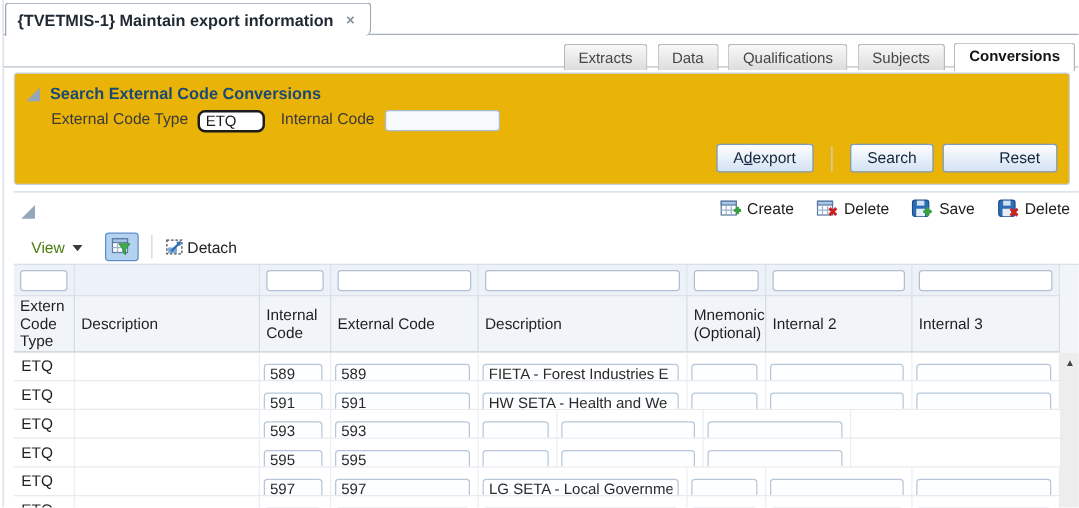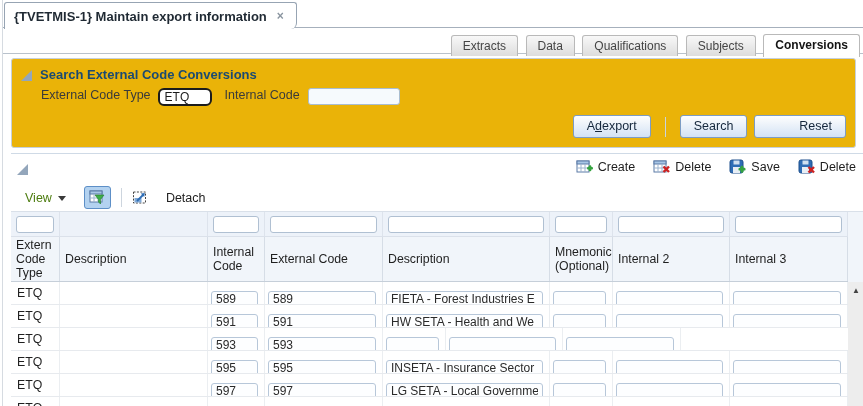--- a/index.html
+++ b/index.html
@@ -46,21 +46,21 @@
   .res-header { position: relative; height: 30px; }
   .res-disclosure { position: absolute; left: 4px; top: 8px; }
   .res-actions { position: absolute; right: 8px; top: 5px; display: flex; gap: 18px; }
   .action { display: flex; align-items: center; gap: 5px; font-size: 12.5px; color: #1d1d1d; cursor: pointer; }
 
   .view-bar { display: flex; align-items: center; height: 27px; padding-left: 10px; }
   .view-btn { display: flex; gap: 6px; align-items: center; font-size: 12.5px; color: #4d7c0f; cursor: pointer; padding: 3px 4px; }
   .qbe-btn { width: 27px; height: 23px; background: #b3d2f0; border: 1px solid #5d8fc7; border-radius: 3px;
     display: flex; align-items: center; justify-content: center; margin-left: 14px; cursor: pointer; }
   .tsep { width: 1px; height: 19px; background: #cdd5de; margin: 0 10px; }
-  .detach-btn { display: flex; gap: 18px; align-items: center; font-size: 12.5px; cursor: pointer; }
+  .detach-btn { display: flex; gap: 2px; align-items: center; font-size: 12.5px; cursor: pointer; }
 
   
   .tbl { display: flex; }
   .cols { width: 837px; }
   .right-strip { width: 16px; }
   .rs-top { height: 71px; background: #f1f5fa; border-top: 1px solid #d9e0e9; }
   .rs-track { background: #ededed; height: 125px; text-align: center; }
   .rs-up { font-size: 8px; color: #444; padding-top: 4px; cursor: pointer; }
 
   .filter-row { display: flex; background: #edf2f9; border-top: 1px solid #d9e0e9; height: 25px; align-items: center; }
@@ -308,23 +308,20 @@
         </div>
         <div class="row">
           <span class="cell c1 etq">ETQ</span>
           <span class="cell c2"></span>
           <span class="cell c3">
               <input class="cellin" type="text" value="595" style="">
             </span>
           <span class="cell c4">
               <input class="cellin" type="text" value="595" style="">
             </span>
-          <span class="cell c5">
-              <input class="cellin" type="text" value="INSETA - Insurance Sector" style="">
-            </span>
           <span class="cell c6">
               <input class="cellin" type="text" value="" style="">
             </span>
           <span class="cell c7">
               <input class="cellin" type="text" value="" style="">
             </span>
           <span class="cell c8">
               <input class="cellin" type="text" value="" style="">
             </span>
         </div>

